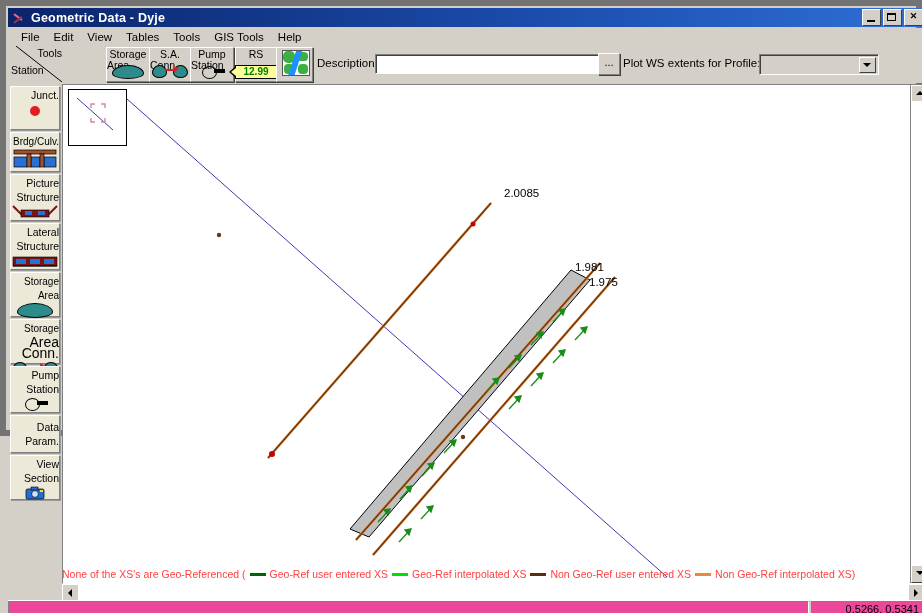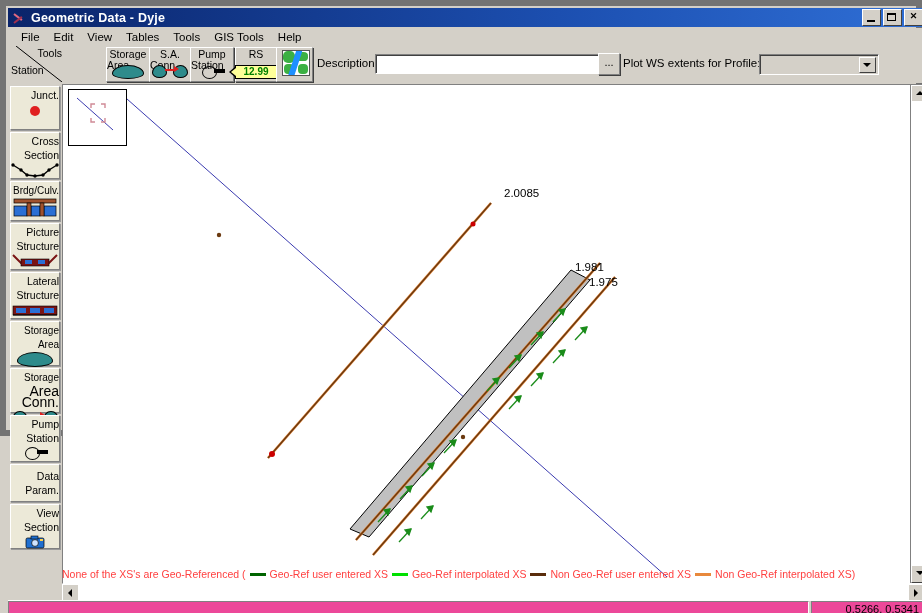--- a/index.html
+++ b/index.html
@@ -266,36 +266,20 @@
 
   <div class="sidecol">
 
     <div class="sbtn" style="height:44px;">
       <div class="lab">Junct.</div>
       <div class="icon" style="height:22px;">
         <div class="dot-red" style="top:4px;"></div>
       </div>
     </div>
 
-    <div class="sbtn" style="height:47px;">
-      <div class="lab">Cross</div>
-      <div class="lab">Section</div>
-      <div class="icon">
-        <svg width="48" height="18" viewBox="0 0 48 18">
-          <polyline points="2,3 10,8 16,13 24,14 32,13 38,8 46,3" fill="none" stroke="#000" stroke-width="1.4"></polyline>
-          <circle cx="2" cy="3" r="1.7"></circle>
-            <circle cx="10" cy="8" r="1.7"></circle>
-            <circle cx="16" cy="13" r="1.7"></circle>
-          <circle cx="24" cy="14" r="1.7"></circle>
-            <circle cx="32" cy="13" r="1.7"></circle>
-            <circle cx="38" cy="8" r="1.7"></circle>
-          <circle cx="46" cy="3" r="1.7"></circle>
-        </svg>
-      </div>
-    </div>
 
     <div class="sbtn" style="height:40px;">
       <div class="lab" style="font-size:10px;">Brdg/Culv.</div>
       <div class="icon" style="height:22px;">
         <svg width="48" height="22" viewBox="0 0 48 22">
           <rect x="3" y="2" width="42" height="4" fill="#a0522d" stroke="#000" stroke-width="0.7"></rect>
           <rect x="3" y="9" width="13" height="10" fill="#2a6fd4" stroke="#000" stroke-width="0.7"></rect>
           <rect x="20" y="9" width="9" height="10" fill="#2a6fd4" stroke="#000" stroke-width="0.7"></rect>
           <rect x="33" y="9" width="12" height="10" fill="#2a6fd4" stroke="#000" stroke-width="0.7"></rect>
           <rect x="16" y="6" width="4" height="13" fill="#a0522d" stroke="#000" stroke-width="0.6"></rect>

